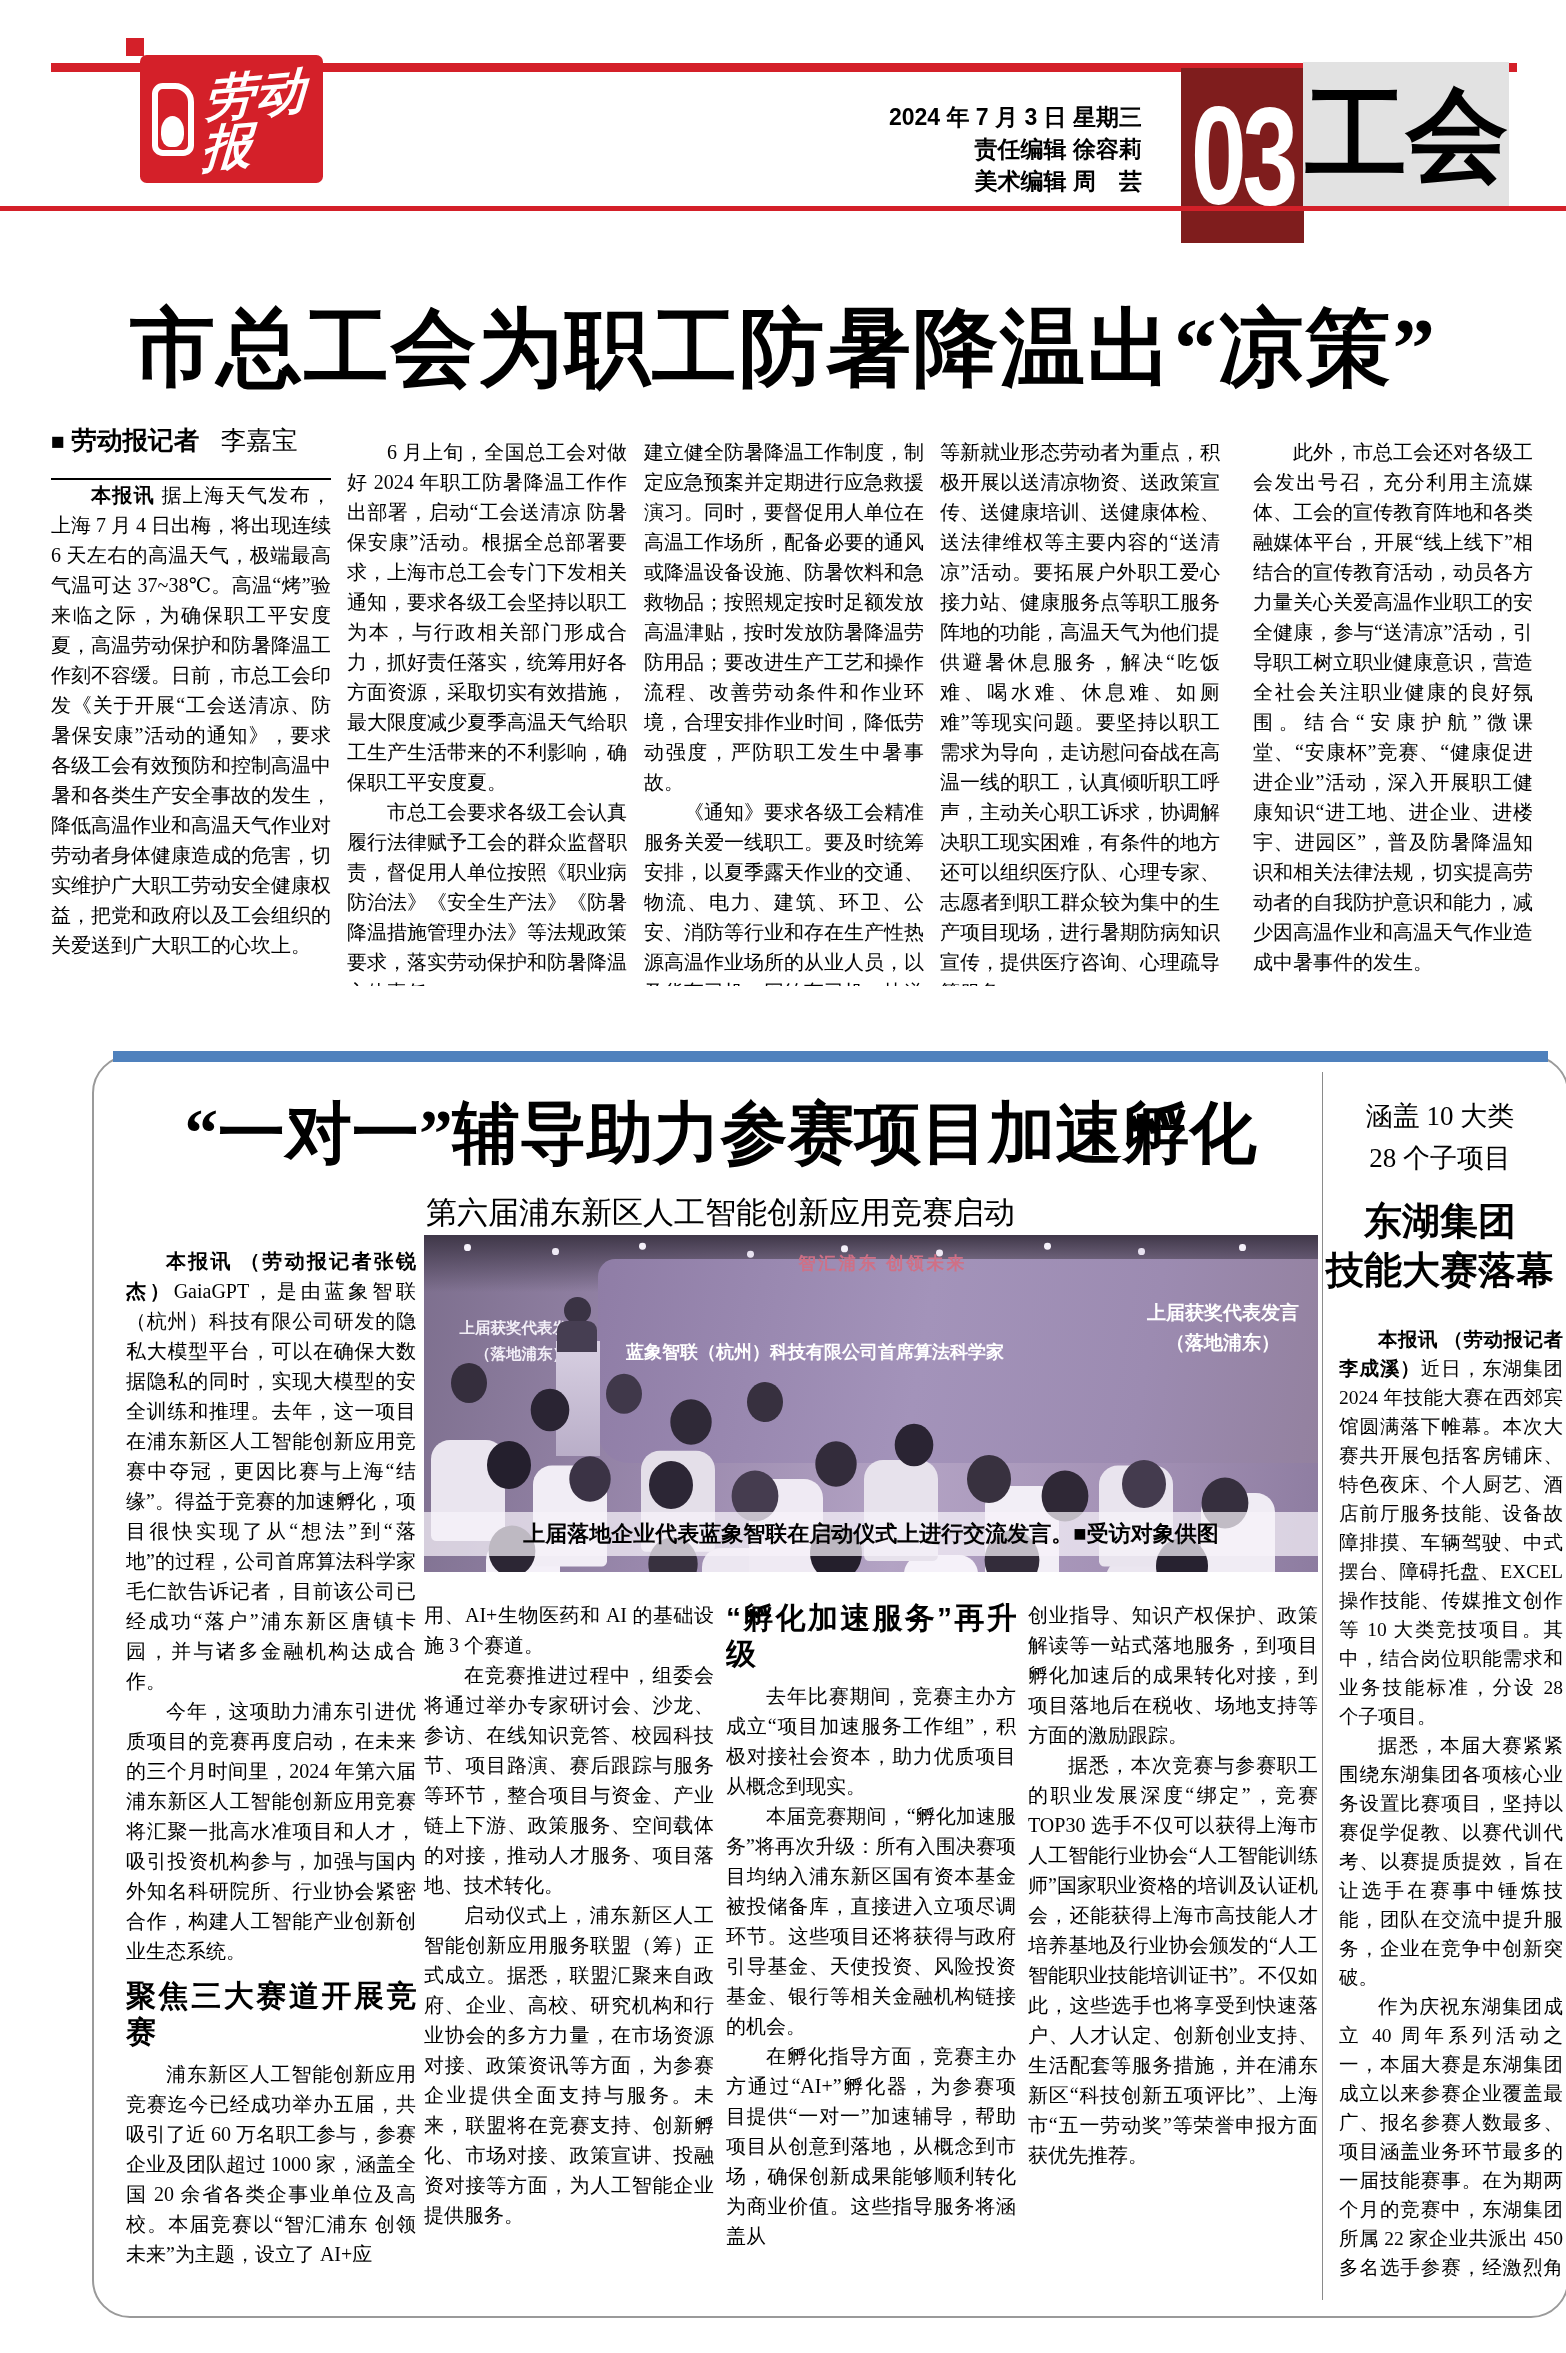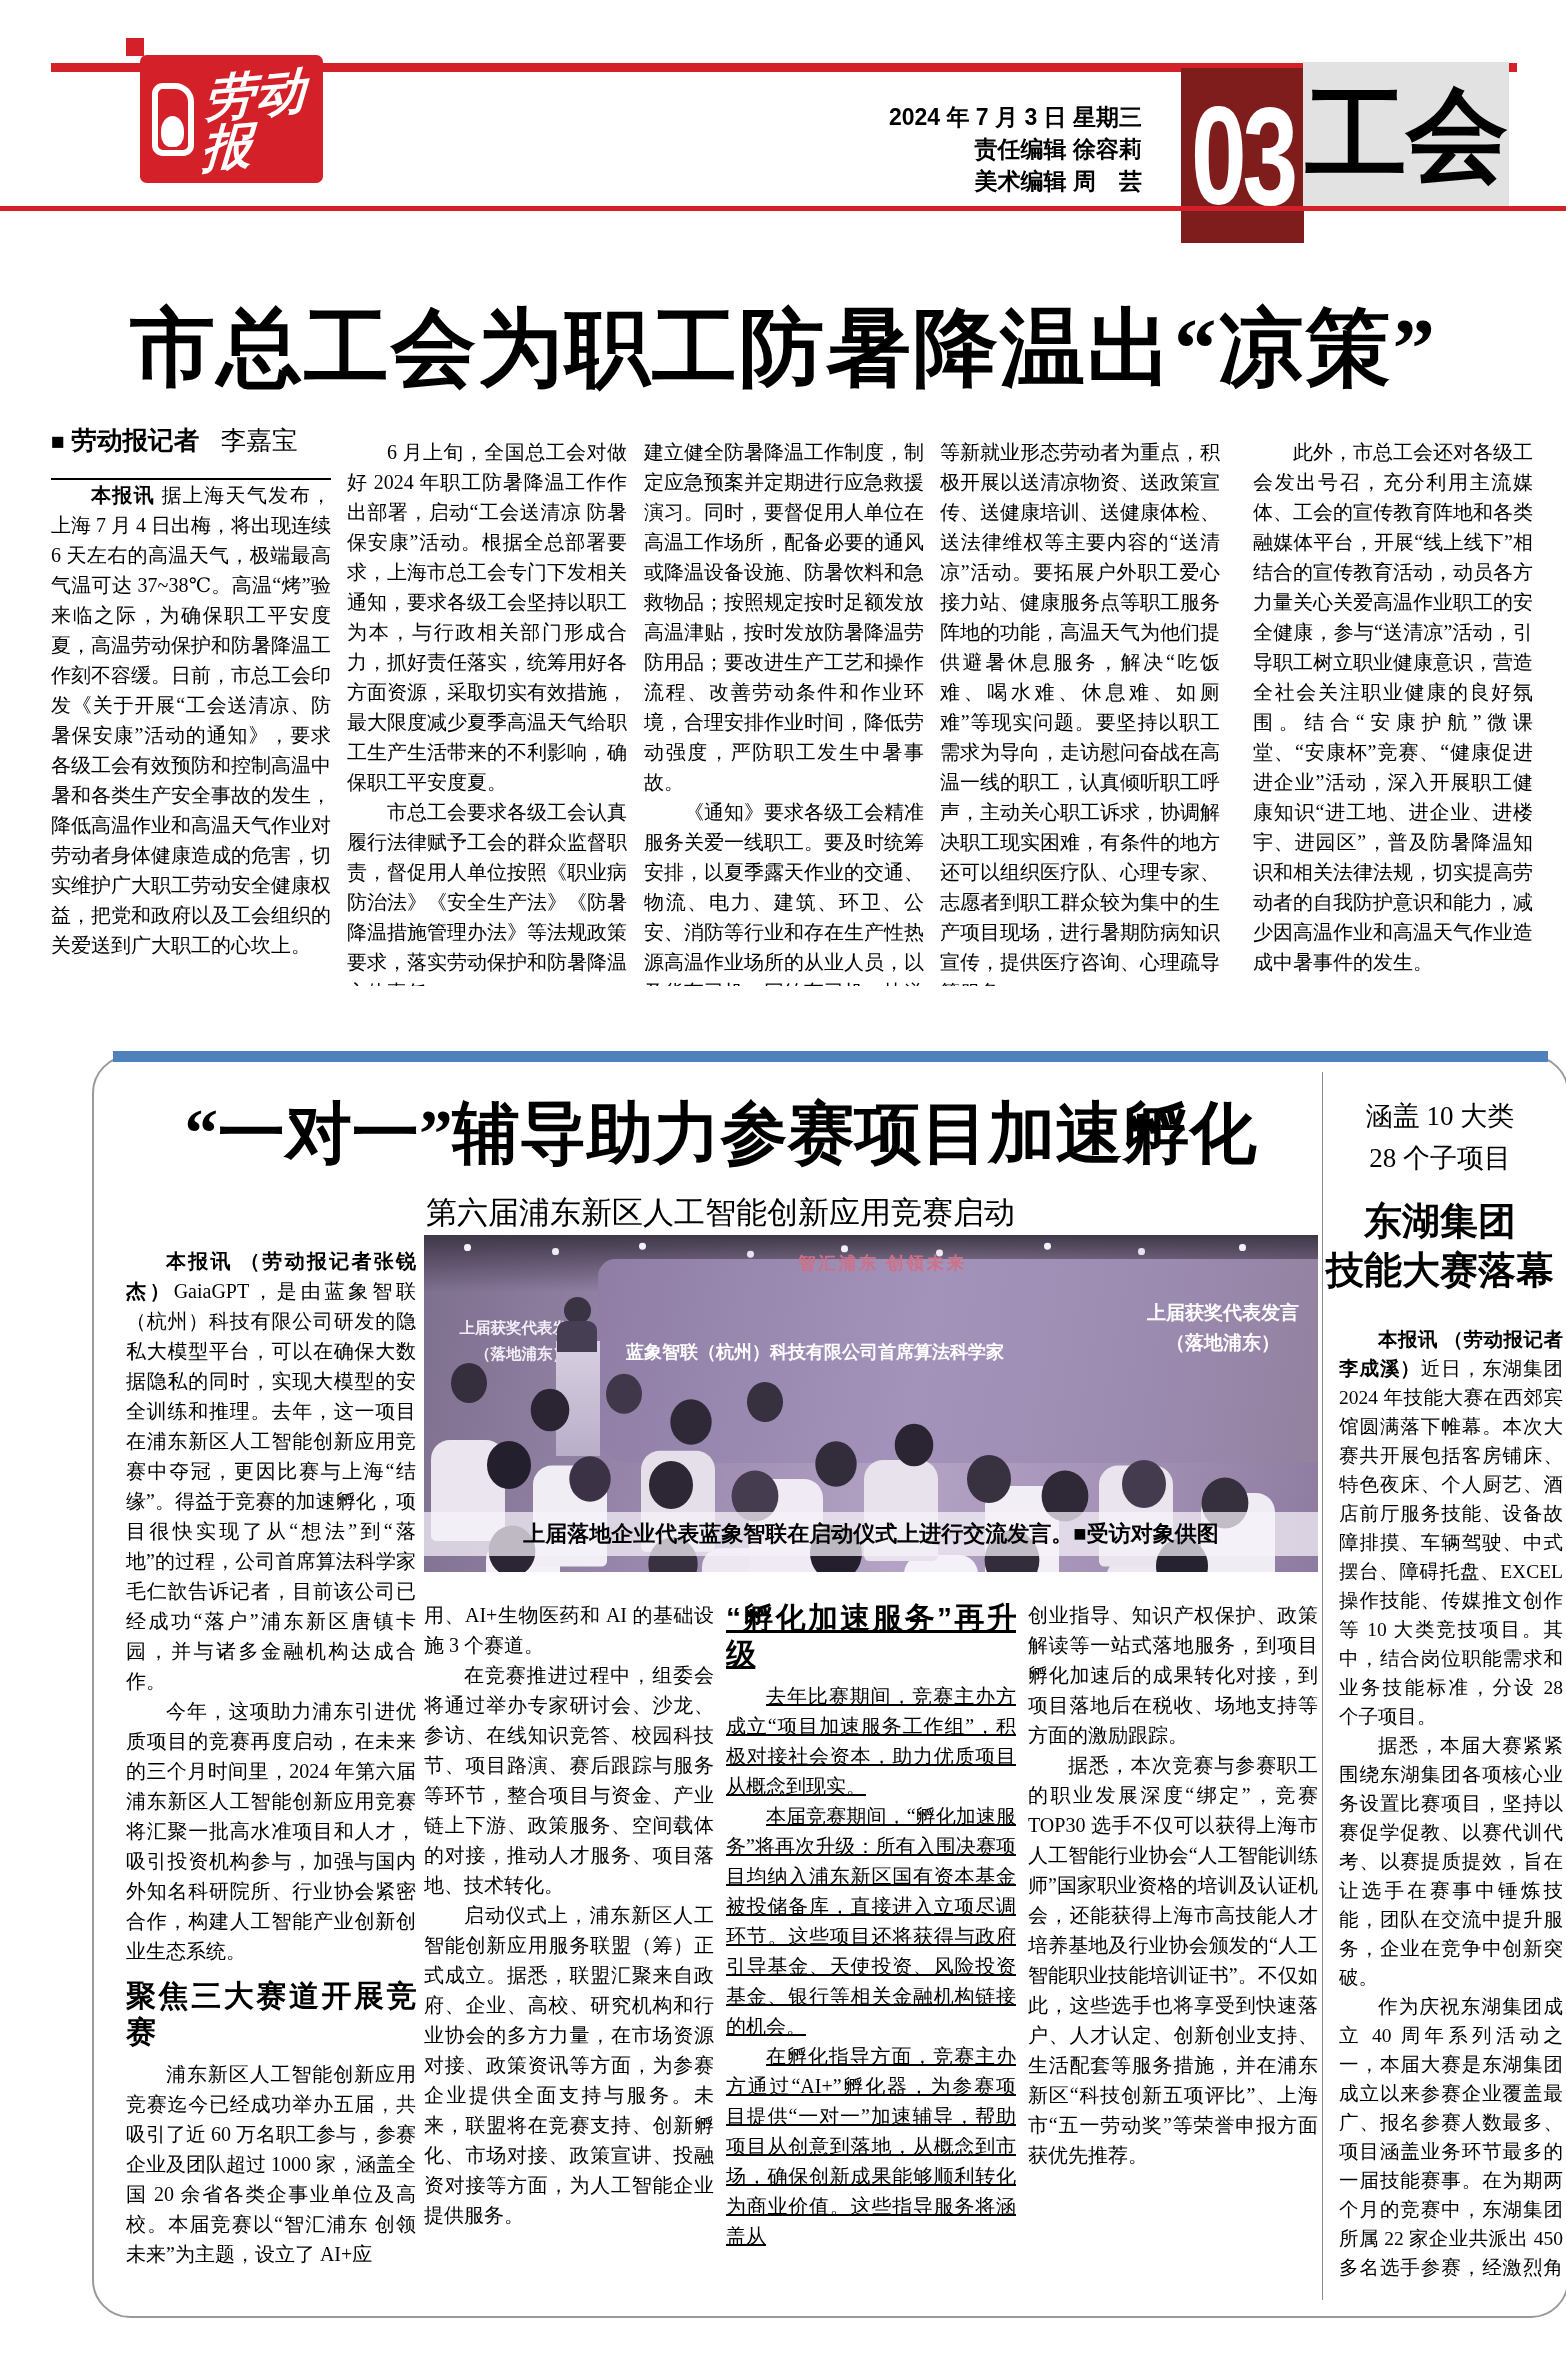--- a/index.html
+++ b/index.html
@@ -47,21 +47,21 @@
   
   .box{left:44px;top:1055px;width:1477px;height:1263px;border:2px solid #9a9a9a;border-radius:38px;box-sizing:border-box;margin-left:48px;}
   .bluebar{left:19px;top:-6px;width:1435px;height:10.8px;background:#4f81bd;}
   .h2{left:27px;top:40px;width:1199px;text-align:center;font-weight:bold;font-size:67px;line-height:1.1;white-space:nowrap;}
   .h2sub{left:27px;top:135px;width:1199px;text-align:center;font-size:31px;}
   .vline{left:1228px;top:15px;width:1.3px;height:1228px;background:#8a8a8a;}
   .sb-kicker{left:1230px;top:38px;width:232px;text-align:center;font-size:27px;line-height:42px;}
   .sb-title{left:1214px;top:140px;width:264px;text-align:center;font-weight:bold;font-size:38px;line-height:49px;}
   .a2c1{left:32px;top:189px;width:290px;height:1043px;}
   .a2c2{left:330px;top:543px;width:290px;height:687px;}
-  .a2c3{left:632px;top:543px;width:290px;height:687px;text-decoration:underline;}
+  .a2c3{left:632px;top:543px;width:290px;height:687px;}
   .a2c4{left:934px;top:543px;width:290px;height:687px;}
   .subhead{font-family:"Liberation Sans","DejaVu Sans",sans-serif;font-weight:bold;font-size:30px;
            line-height:1.2;margin:12px 0 9.4px 0 !important;text-indent:0;letter-spacing:-0.7px;}
   .a3col{left:1245px;top:268px;width:224px;height:957px;font-size:19.5px;line-height:29px;}
 
   
   .photo{left:330px;top:178px;width:894px;height:337px;overflow:hidden;
          background:linear-gradient(100deg,#7d6f8e 0%,#9887ab 28%,#b3a3c4 55%,#a492b6 78%,#8d7ca0 100%);}
   .ceiling{left:0;top:0;width:894px;height:57px;background:linear-gradient(#3f3748,rgba(63,55,72,0));}
   .lights{left:40px;top:9.4px;width:6.7px;height:6.7px;border-radius:50%;background:#f5f1fa;

